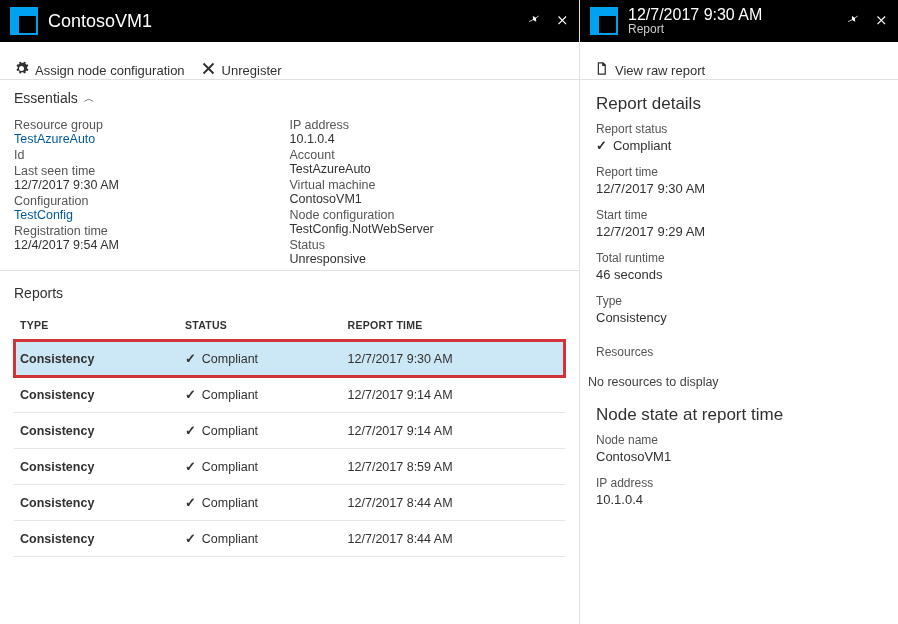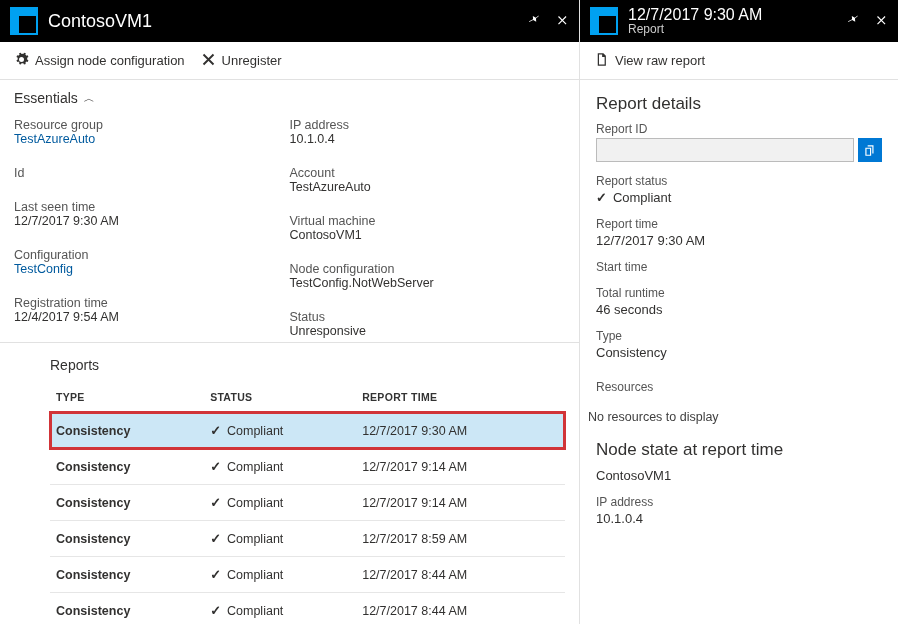--- a/index.html
+++ b/index.html
@@ -39,38 +39,38 @@
   .header-sub .t { font-size:16px; font-weight:300; line-height:1.1; }
   .header-sub .s { font-size:12px; color:#ccc; line-height:1.1; }
   .header-actions { display:flex; gap:14px; align-items:center; }
   .header-actions svg { fill:#fff; }
   .hact { cursor:pointer; }
 
   .toolbar {
     height: 38px;
     border-bottom: 1px solid #e1e1e1;
     display:flex;
-    align-items:center;
+    align-items:flex-end;
     padding: 0 14px;
     gap: 16px;
   }
   .toolbar-item { display:flex; align-items:center; gap:6px; cursor:pointer; color:#323130; }
   .toolbar-item svg { width:15px; height:15px; }
 
   .essentials-section { padding: 10px 14px 4px; border-bottom: 1px solid #e1e1e1; }
   .section-title { font-size:14px; font-weight:400; display:flex; align-items:center; gap:6px; margin-bottom:12px; cursor:pointer; }
   .chev { font-size:11px; }
   .ess-grid { display:flex; gap: 0; }
-  .ess-col { flex:1; display:flex; flex-direction:column; gap:20px; }
+  .ess-col { flex:1; display:flex; flex-direction:column; gap:2px; }
   .ess-field { font-size:12.5px; }
   .ess-label { color:#555; }
   .ess-val { color:#323130; }
   .link { color: #005a9e; cursor:pointer; }
 
-  .reports-section { padding: 14px; flex:1; overflow:hidden;margin-left:36px; }
+  .reports-section { padding: 14px; flex:1; overflow:hidden; }
   .reports-title { font-size:14px; margin-bottom:10px; }
   table.reports { width: 100%; border-collapse: collapse; font-size:13px; }
   table.reports th {
     text-align:left;
     font-size:10.5px;
     letter-spacing: 0.3px;
     font-weight:600;
     color:#333;
     padding: 8px 6px;
     border-bottom: 2px solid #ccc;
@@ -313,47 +313,37 @@
             <path d="M6 2h9l4 4v16H6V2zm2 2v16h9V8h-4V4H8z" fill="#323130"></path>
           </svg>
       </span>
       <span>View raw report</span>
     </div>
   </div>
 
   <div class="detail-section nobd">
     <div class="detail-heading">Report details</div>
 
-    <div class="detail-field">
-      <div class="detail-label">Report ID</div>
-      <div class="reportid-row">
-        <input class="reportid-input" readonly="" value="" style="">
-        <div class="copy-btn">
-          <svg viewBox="0 0 24 24">
-              <path d="M8 4h10v14h-2V6H8V4zM4 8h10v14H4V8zm2 2v10h6V10H6z"></path>
-            </svg>
-        </div>
-      </div>
-    </div>
 
     <div class="detail-field">
       <div class="detail-label">Report status</div>
       <div class="detail-val">
           <span class="check">✓</span>
           <span>Compliant</span>
         </div>
     </div>
 
     <div class="detail-field">
       <div class="detail-label">Report time</div>
       <div class="detail-val">12/7/2017 9:30 AM</div>
     </div>
 
     <div class="detail-field">
       <div class="detail-label">Start time</div>
+      <div class="detail-val">12/7/2017 9:29 AM</div>
     </div>
 
     <div class="detail-field">
       <div class="detail-label">Total runtime</div>
       <div class="detail-val">46 seconds</div>
     </div>
 
     <div class="detail-field">
       <div class="detail-label">Type</div>
       <div class="detail-val">Consistency</div>
@@ -361,20 +351,21 @@
 
     <div class="detail-field" style="margin-bottom:4px;margin-top:20px;">
       <div class="detail-label">Resources</div>
     </div>
   </div>
   <div class="resources-box">No resources to display</div>
 
   <div class="detail-section nobd" style="padding-top:10px;">
     <div class="detail-heading">Node state at report time</div>
     <div class="detail-field">
+      <div class="detail-label">Node name</div>
       <div class="detail-val">ContosoVM1</div>
     </div>
     <div class="detail-field">
       <div class="detail-label">IP address</div>
       <div class="detail-val">10.1.0.4</div>
     </div>
   </div>
 
 </div>
 

